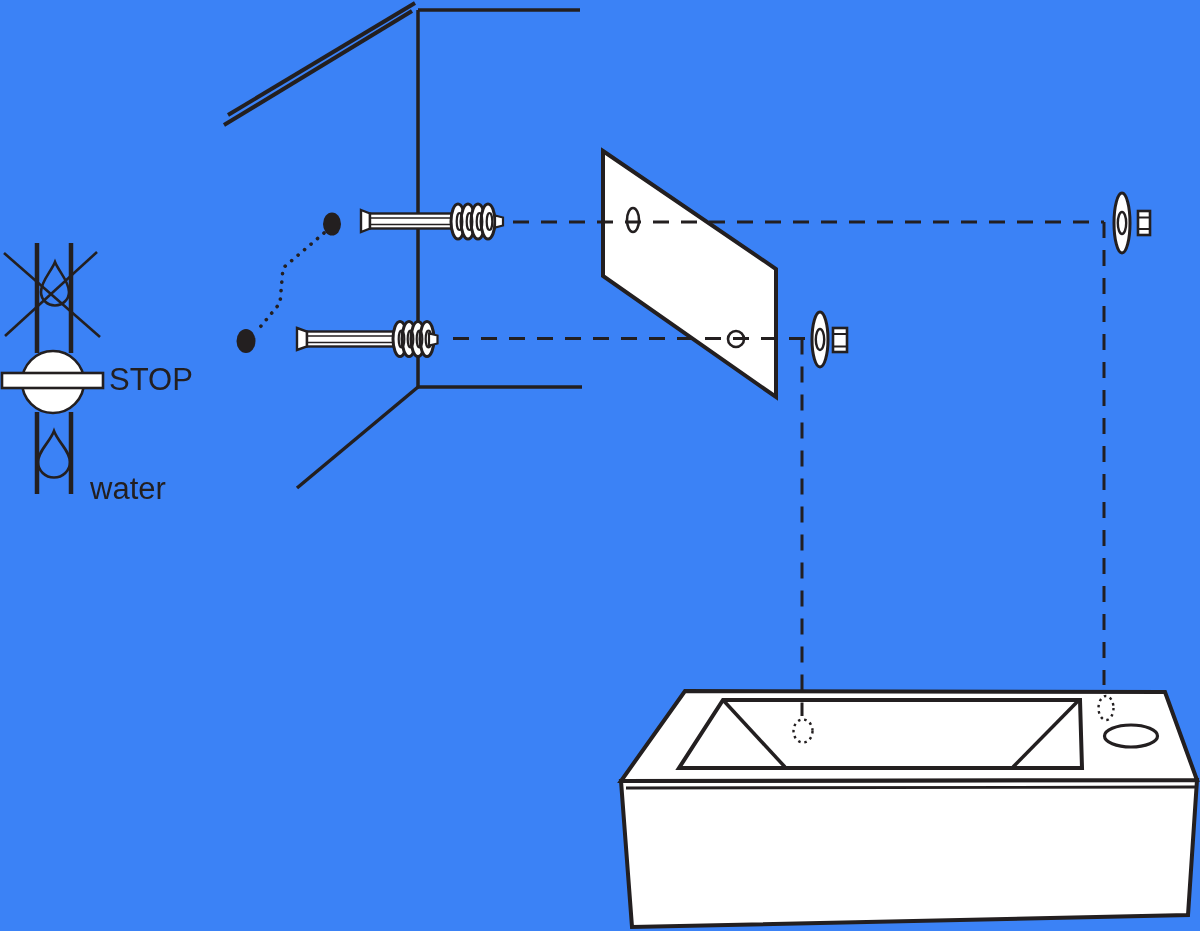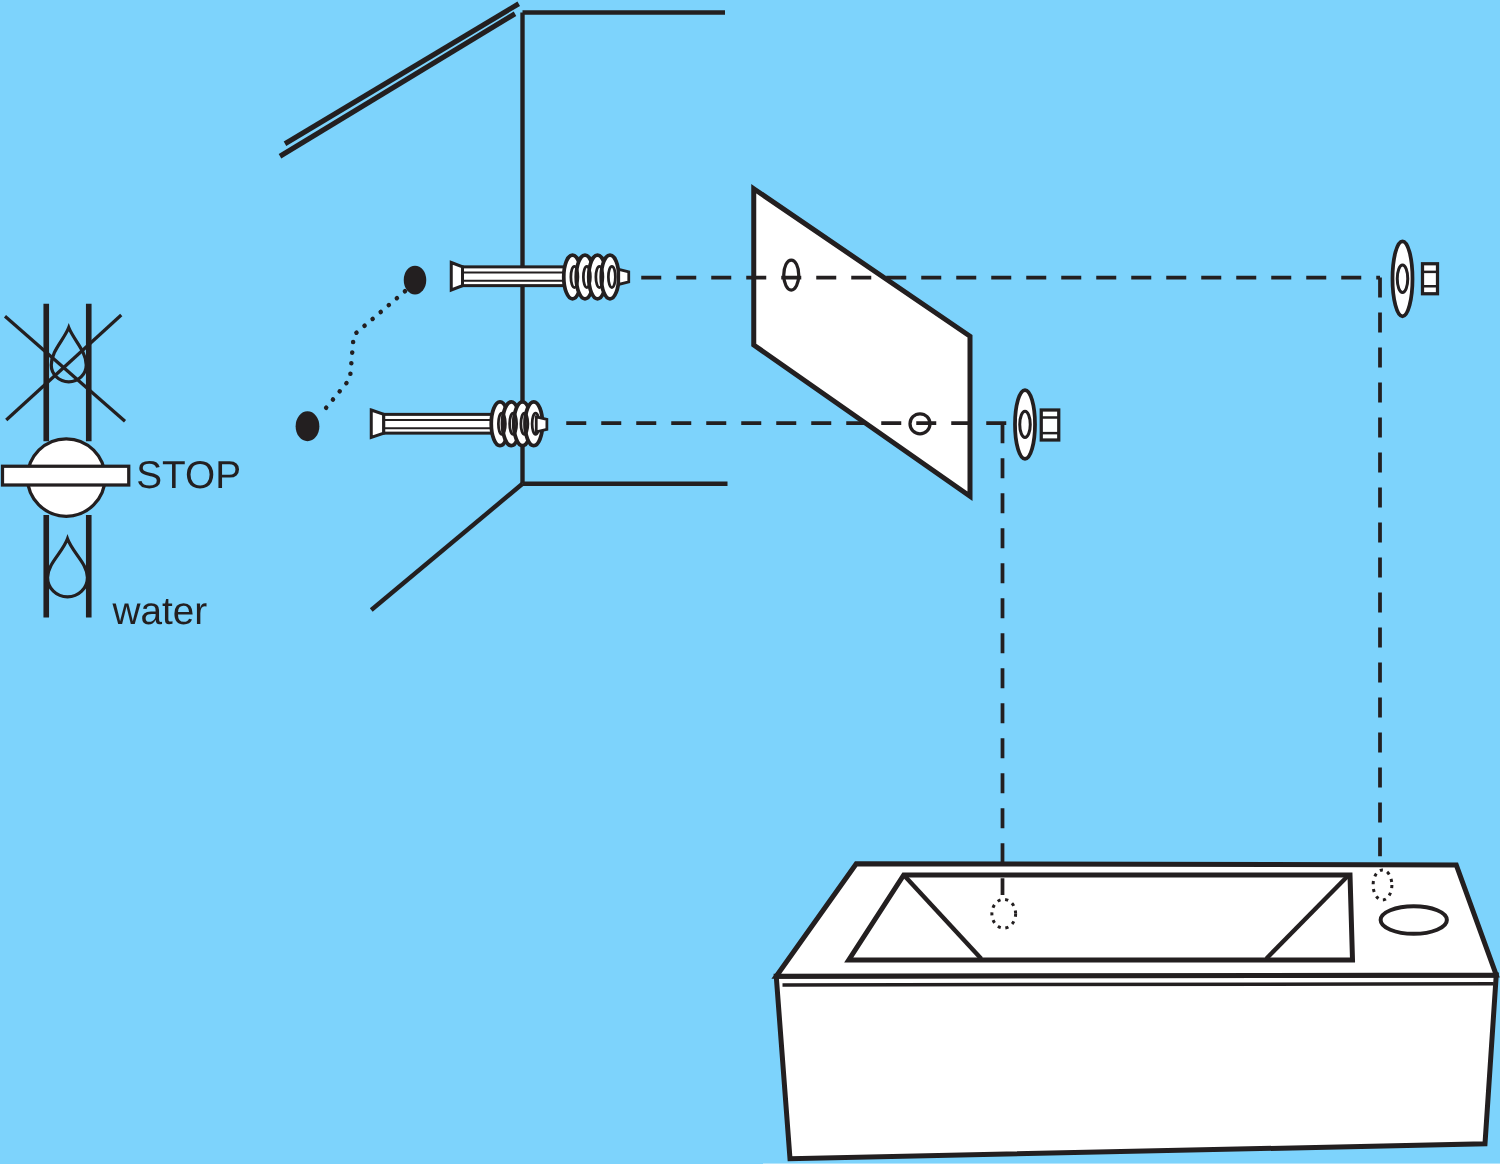--- a/index.html
+++ b/index.html
@@ -1,16 +1,16 @@
 <!DOCTYPE html>
 <html><head>
 <meta charset="utf-8">
 <style>
   html,body{margin:0;padding:0;background:#ffffff;}
-  .stage{position:relative;width:1200px;height:931px;background:#7dd3fc;overflow:hidden;
+  .stage{position:relative;width:1200px;height:931px;background:#3b82f6;overflow:hidden;
          font-family:"Liberation Sans", sans-serif;}
   svg{display:block}
   .ln{stroke:#231f20;fill:none;}
   .wf{stroke:#231f20;fill:#ffffff;}
   .blk{fill:#231f20;stroke:none;}
   .dash{stroke:#231f20;fill:none;stroke-width:3;stroke-dasharray:16 12;}
   .dots{stroke:#231f20;fill:none;stroke-width:3.6;stroke-dasharray:0.1 8.4;stroke-linecap:round;}
   .dotmark{stroke:#231f20;fill:none;stroke-width:2.4;stroke-dasharray:2.5 3.8;}
   .lbl{fill:#231f20;}
 </style>

